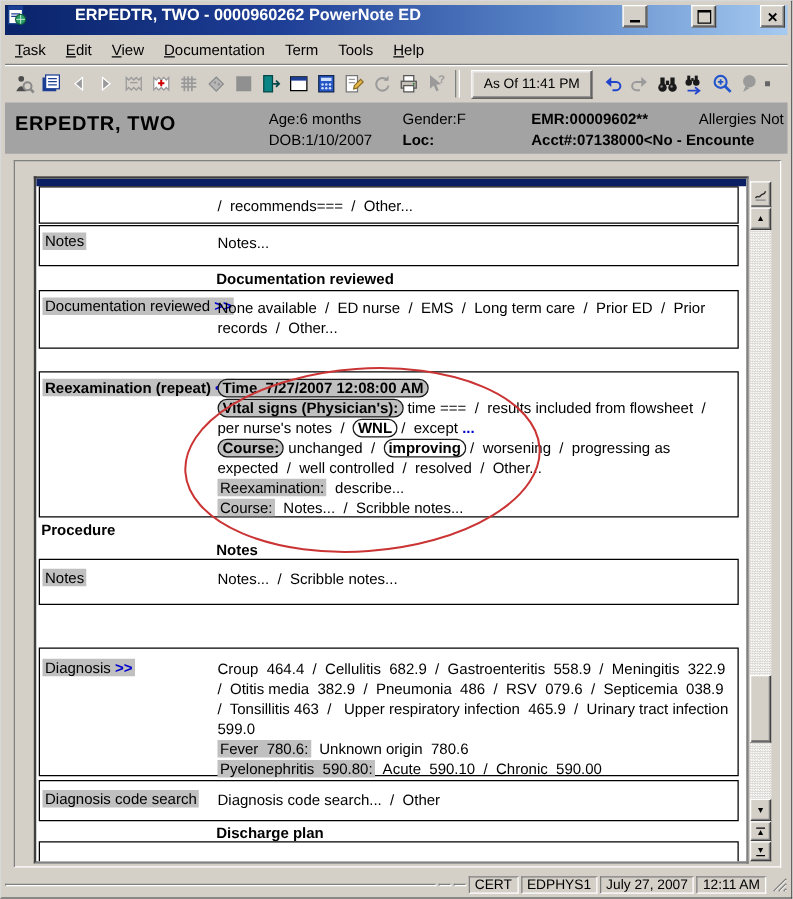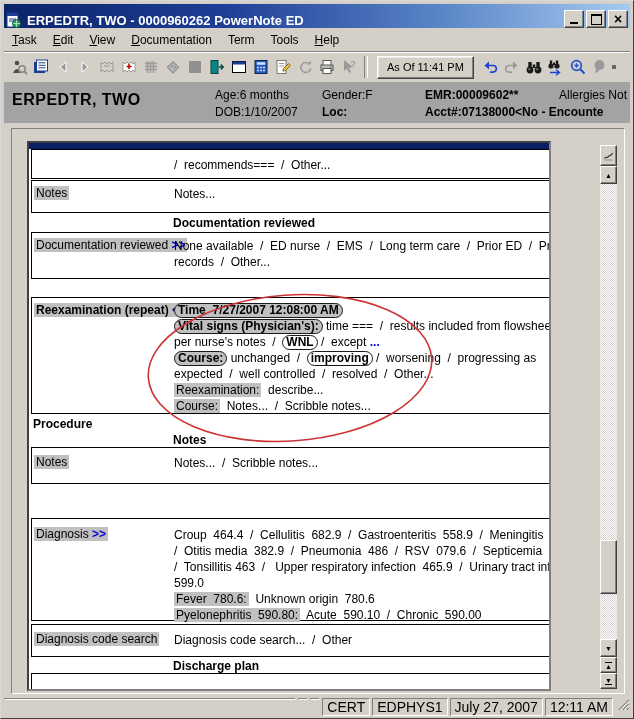--- a/index.html
+++ b/index.html
@@ -2,21 +2,21 @@
 <html><head>
 <meta charset="utf-8">
 <style>
   html,body{margin:0;padding:0;width:634px;height:719px;overflow:hidden;}
   body{font-family:"Liberation Sans", sans-serif;}
   .app{position:relative;width:634px;height:719px;background:#d4d0c8;box-sizing:border-box;
        border:1px solid #404040;border-top-color:#d8d8d8;border-left-color:#d8d8d8;}
   
   .titlebar{position:absolute;left:3px;top:3px;right:3px;height:24px;
     background:linear-gradient(90deg,#0a246a 0%,#1e3e96 35%,#5a86c8 70%,#a6caf0 100%);
-    display:flex;align-items:flex-end;color:#fff;font-size:13px;font-weight:bold;padding:0 2px;box-sizing:border-box;}
+    display:flex;align-items:flex-start;color:#fff;font-size:13px;font-weight:bold;padding:0 2px;box-sizing:border-box;gap:33px;}
   .titlebar .ttl{margin-left:5px;white-space:nowrap;overflow:hidden;flex:1;}
   .winbtn{width:20px;height:18px;background:#d4d0c8;border:1px solid;border-color:#fff #404040 #404040 #fff;
     box-shadow:inset -1px -1px 0 #808080;display:flex;align-items:center;justify-content:center;
     color:#000;font-weight:bold;margin-left:2px;font-size:12px;box-sizing:border-box;}
   .maxglyph{width:9px;height:8px;border:1px solid #000;border-top-width:2px;}
   .minglyph{width:8px;height:2px;background:#000;margin-top:8px;}
   .closeglyph{font-size:14px;line-height:10px;}
   
   .menubar{position:absolute;left:3px;top:28px;right:3px;height:22px;display:flex;align-items:center;
     font-size:12px;color:#000;border-bottom:1px solid #808080;box-shadow:0 1px 0 #fff;}
@@ -31,21 +31,21 @@
     border:1px solid;border-color:#fff #404040 #404040 #fff;box-shadow:inset -1px -1px 0 #808080, inset 1px 1px 0 #e8e8e8;
     display:flex;align-items:center;font-family:"Liberation Sans",sans-serif;}
   
   .banner{position:absolute;left:3px;top:81px;right:3px;height:41px;background:#a3a3a3;color:#000000;overflow:hidden;}
   .banner .nm{position:absolute;left:8px;top:9px;font-size:16px;font-weight:bold;letter-spacing:.5px;}
   .bf{position:absolute;font-size:12px;white-space:nowrap;}
   .bold{font-weight:bold;}
   
   .docpanel{position:absolute;left:10px;top:127px;width:614px;height:566px;background:#d4d0c8;
     border:1px solid;border-color:#808080 #fff #fff #808080;box-sizing:border-box;}
-  .docarea{position:absolute;left:26px;top:140px;width:524px;height:550px;background:#fff;
+  .docarea{position:absolute;left:26px;top:140px;width:572px;height:550px;background:#fff;
     border:2px solid;border-color:#404040 #808080 #808080 #404040;box-sizing:border-box;overflow:hidden;}
   .navstrip{position:absolute;left:0;top:0;right:0;height:6px;background:#0a1e64;}
   .sliver{position:absolute;left:404px;top:7px;width:88px;height:5px;background:#c0c0c0;}
   .row{position:absolute;left:2px;width:560px;border:1px solid #000;background:#fff;box-sizing:border-box;}
   .lbl{position:absolute;left:2px;top:5px;white-space:nowrap;font-size:12px;}
   .ct{position:absolute;left:142px;top:5px;right:5px;font-size:12px;line-height:16px;color:#000;}
   .ct span{white-space:pre-wrap;}
   .hl{background:#c0c0c0;padding:0 2px;}
   .key{background:#c0c0c0;padding:0 2px;}
   .pill{display:inline-block;border:1px solid #1a1a1a;border-radius:8px;padding:0 3px;font-weight:bold;line-height:13px;}
@@ -58,22 +58,22 @@
   .sb{position:absolute;left:599px;top:144px;width:17px;height:544px;}
   .sbb{position:absolute;left:0;width:17px;background:#d4d0c8;border:1px solid;border-color:#fff #404040 #404040 #fff;
     box-shadow:inset -1px -1px 0 #808080;box-sizing:border-box;display:flex;flex-direction:column;
     align-items:center;justify-content:center;font-size:7px;color:#000;}
   .sbtrack{position:absolute;left:0;top:39px;width:17px;height:455px;
     background:repeating-conic-gradient(#ffffff 0% 25%, #d6d3ce 0% 50%) 0 0/2px 2px;}
   .sbthumb{position:absolute;left:0;top:356px;width:17px;height:54px;background:#d4d0c8;
     border:1px solid;border-color:#fff #404040 #404040 #fff;box-shadow:inset -1px -1px 0 #808080;box-sizing:border-box;}
   .bar{width:7px;height:1px;background:#000;margin:1px 0;}
   
-  .statusbar{position:absolute;left:3px;right:3px;top:695px;height:21px;display:flex;gap:2px;align-items:flex-start;
-    font-size:14px;color:#000;padding-top:2px;box-sizing:border-box;}
+  .statusbar{position:absolute;left:3px;right:3px;top:695px;height:21px;display:flex;gap:2px;align-items:center;
+    font-size:11px;color:#000;padding-top:2px;box-sizing:border-box;}
   .sc{border:1px solid;border-color:#808080 #fff #fff #808080;background:#d4d0c8;display:flex;
     align-items:center;justify-content:center;padding:0 4px;box-sizing:border-box;white-space:nowrap;}
   .sc.spacer{flex:1;}
   .sc.tiny{width:10px;padding:0;}
   .grip{width:15px;display:flex;align-items:flex-end;justify-content:flex-end;}
   
   .overlay{position:absolute;left:0;top:0;width:634px;height:719px;pointer-events:none;z-index:50;}
 </style>
 </head>
 <body>

